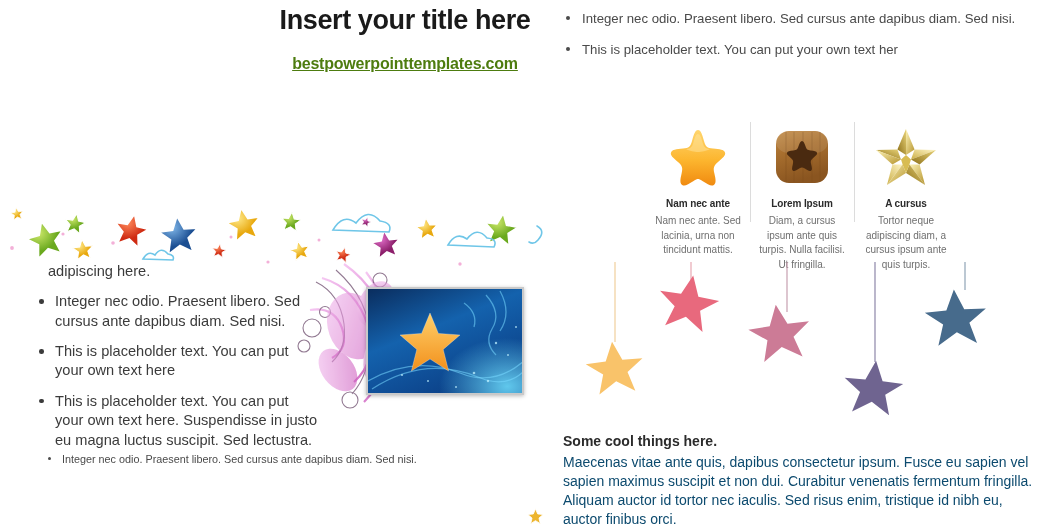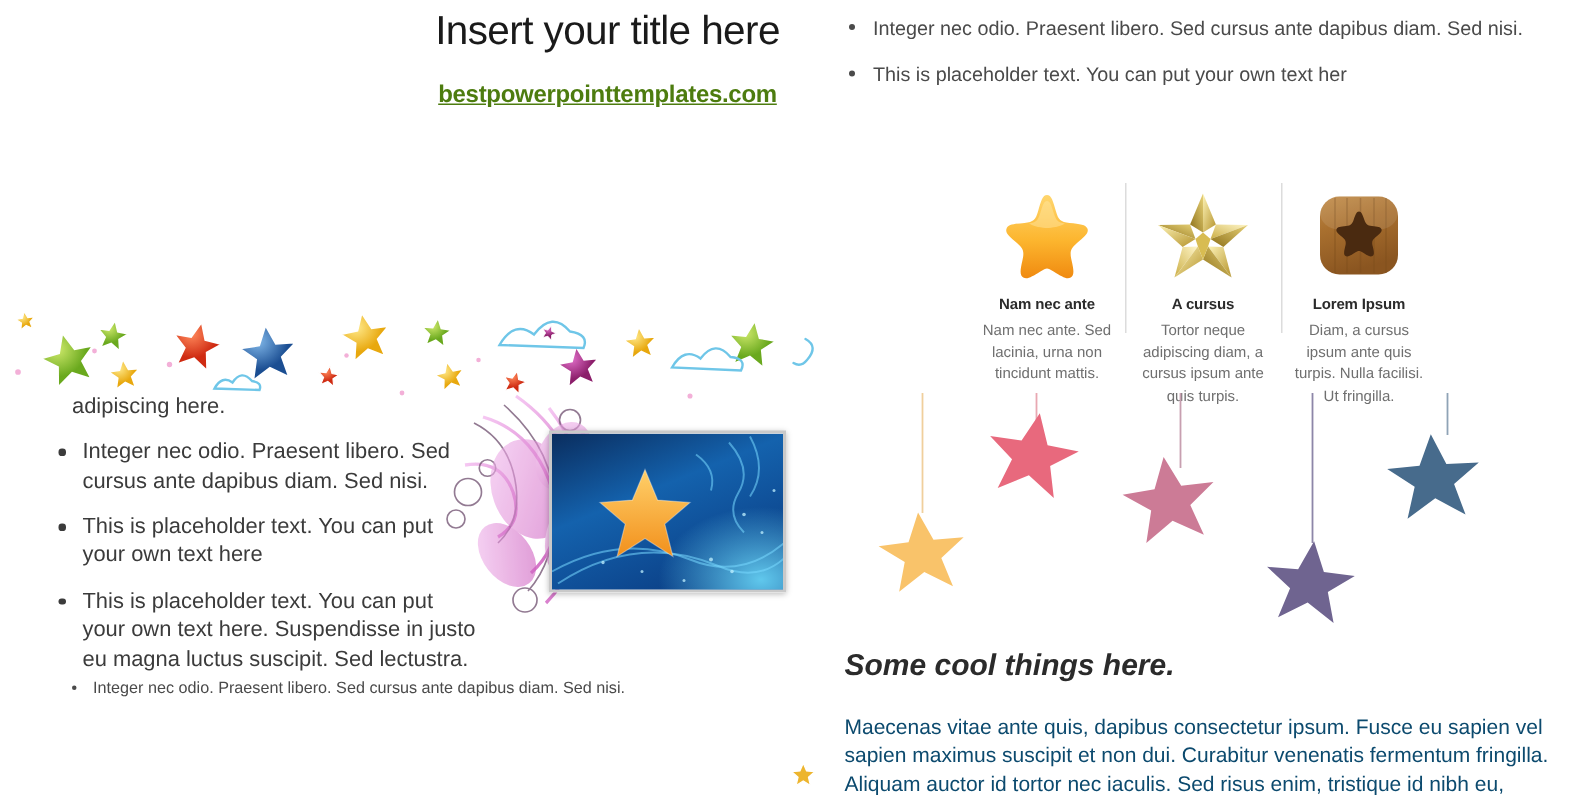--- a/index.html
+++ b/index.html
@@ -3,21 +3,21 @@
 <meta charset="utf-8">
 <style>
   html,body{margin:0;padding:0;background:#fff;}
   body{width:1060px;height:530px;overflow:hidden;
        font-family:"Liberation Sans","DejaVu Sans",sans-serif;
        color:#3b3b3b;-webkit-font-smoothing:antialiased;}
   .slide{position:relative;width:1060px;height:530px;background:#ffffff;}
 
   
   .title-block{position:absolute;left:250px;top:6px;width:310px;text-align:center;}
-  .main-title{font-size:27px;font-weight:normal;color:#1a1a1a;letter-spacing:-.4px;
+  .main-title{font-size:27px;font-weight:bold;color:#1a1a1a;letter-spacing:-.4px;
               line-height:1.1;margin:0;}
   .site-link{display:inline-block;margin-top:19px;font-size:16px;font-weight:bold;
              color:#4d7c0f;text-decoration:underline;letter-spacing:-.2px;}
 
   
   .banner{position:absolute;left:0;top:188px;width:545px;height:92px;overflow:hidden;}
   .banner svg{display:block;}
 
   
   .left-body{position:absolute;left:38px;top:262px;width:282px;}
@@ -59,21 +59,21 @@
                         background:#dcdcdc;}
   .feat-ico{height:66px;display:flex;align-items:center;justify-content:center;}
   .feat-h{font-size:10px;font-weight:bold;color:#2b2b2b;margin:8px 0 5px;letter-spacing:-.1px;}
   .feat-p{font-size:10px;line-height:1.45;color:#6f6f6f;margin:0;}
 
   
   .hang{position:absolute;left:560px;top:262px;width:500px;height:176px;}
 
   
   .right-foot{position:absolute;left:563px;top:433px;width:482px;}
-  .rf-head{font-size:20px;font-weight:bold;color:#2b2b2b;margin:0 0 19px;font-style:italic;}
+  .rf-head{font-size:14px;font-weight:bold;color:#2b2b2b;margin:0 0 4px;}
   .rf-body{font-size:14px;line-height:1.36;color:#0c4a6e;margin:0;}
 </style>
 </head>
 <body>
 
 <div class="slide">
 
   <div class="title-block">
     <div class="main-title">Insert your title here</div>
     <a class="site-link">bestpowerpointtemplates.com</a>
@@ -258,56 +258,20 @@
                    C59,28.4 56,30.6 51,35 C46.8,38.7 46,40.6 47.4,46.6 C48.8,52.6 49.4,56.4 46.8,58
                    C44.2,59.6 41,57.4 35.4,54 C31,51.4 31,51.4 26.6,54 C21,57.4 17.8,59.6 15.2,58
                    C12.6,56.4 13.2,52.6 14.6,46.6 C16,40.6 15.2,38.7 11,35 C6,30.6 3,28.4 4,25.5
                    C5,22.6 9,22.3 16,21.6 C22,21 23.4,19.6 25,14 C27,7 28,3 31,3 Z" fill="url(#fo)"></path>
           <path d="M31,7 C33,7 34,10 35.6,15.4 C37,20 38.4,21.4 43,22 C40,24 34,25 31,25 C28,25 22,24 19,22
                    C23.6,21.4 25,20 26.4,15.4 C28,10 29,7 31,7 Z" fill="#ffe8a8" opacity=".45"></path>
         </svg>
       </div>
       <div class="feat-h">Nam nec ante</div>
       <p class="feat-p">Nam nec ante. Sed lacinia, urna non tincidunt mattis.</p>
-    </div>
-
-    <div class="feat">
-      <div class="feat-ico">
-        <svg width="66" height="62" viewBox="0 0 66 62">
-          <defs>
-            <linearGradient id="gd1" x1="0" y1="0" x2="1" y2="1">
-              <stop offset="0%" stop-color="#fdf3b6"></stop>
-                <stop offset="100%" stop-color="#b5932c"></stop>
-            </linearGradient>
-            <linearGradient id="gd2" x1="1" y1="0" x2="0" y2="1">
-              <stop offset="0%" stop-color="#e8d277"></stop>
-                <stop offset="100%" stop-color="#8c6f18"></stop>
-            </linearGradient>
-            <linearGradient id="gd3" x1="0" y1="1" x2="1" y2="0">
-              <stop offset="0%" stop-color="#cbae45"></stop>
-                <stop offset="100%" stop-color="#fff6c9"></stop>
-            </linearGradient>
-          </defs>
-          <g>
-            <path d="M33,3 L41.6,23.6 L33,29 Z" fill="url(#gd1)"></path>
-            <path d="M33,3 L24.4,23.6 L33,29 Z" fill="url(#gd2)"></path>
-            <path d="M63,24 L41.6,23.6 L38,33.4 Z" fill="url(#gd3)"></path>
-            <path d="M63,24 L46.6,38.6 L38,33.4 Z" fill="url(#gd2)"></path>
-            <path d="M3,24 L24.4,23.6 L28,33.4 Z" fill="url(#gd2)"></path>
-            <path d="M3,24 L19.4,38.6 L28,33.4 Z" fill="url(#gd1)"></path>
-            <path d="M52,59 L46.6,38.6 L36.4,38.4 Z" fill="url(#gd1)"></path>
-            <path d="M52,59 L33,47 L36.4,38.4 Z" fill="url(#gd2)"></path>
-            <path d="M14,59 L19.4,38.6 L29.6,38.4 Z" fill="url(#gd3)"></path>
-            <path d="M14,59 L33,47 L29.6,38.4 Z" fill="url(#gd1)"></path>
-            <path d="M33,29 L38,33.4 L36.4,38.4 L33,47 L29.6,38.4 L28,33.4 Z" fill="#d8bc52"></path>
-          </g>
-        </svg>
-      </div>
-      <div class="feat-h">A cursus</div>
-      <p class="feat-p">Tortor neque adipiscing diam, a cursus ipsum ante quis turpis.</p>
     </div>
 
     <div class="feat">
       <div class="feat-ico">
         <svg width="56" height="56" viewBox="0 0 56 56">
           <defs>
             <linearGradient id="wood" x1="0" y1="0" x2="0.3" y2="1">
               <stop offset="0%" stop-color="#c08a46"></stop>
                 <stop offset="40%" stop-color="#a9702f"></stop>
               <stop offset="100%" stop-color="#8a5520"></stop>
@@ -328,20 +292,56 @@
                    C35.6,42.6 33.8,41.4 30.8,39.5 C28.4,38 27.6,38 25.2,39.5
                    C22.2,41.4 20.4,42.6 19,41.7 C17.6,40.8 18,38.8 18.8,35.4
                    C19.6,32.1 19.2,31 16.8,29 C14,26.6 12.4,25.4 13,23.8
                    C13.6,22.2 15.6,22 19.4,21.6 C22.6,21.2 23.4,20.4 24.4,17.6
                    C25.6,14.2 26.4,12 28,12 Z" fill="#4a2a10"></path>
         </svg>
       </div>
       <div class="feat-h">Lorem Ipsum</div>
       <p class="feat-p">Diam, a cursus ipsum ante quis turpis. Nulla facilisi. Ut fringilla.</p>
     </div>
+
+    <div class="feat">
+      <div class="feat-ico">
+        <svg width="66" height="62" viewBox="0 0 66 62">
+          <defs>
+            <linearGradient id="gd1" x1="0" y1="0" x2="1" y2="1">
+              <stop offset="0%" stop-color="#fdf3b6"></stop>
+                <stop offset="100%" stop-color="#b5932c"></stop>
+            </linearGradient>
+            <linearGradient id="gd2" x1="1" y1="0" x2="0" y2="1">
+              <stop offset="0%" stop-color="#e8d277"></stop>
+                <stop offset="100%" stop-color="#8c6f18"></stop>
+            </linearGradient>
+            <linearGradient id="gd3" x1="0" y1="1" x2="1" y2="0">
+              <stop offset="0%" stop-color="#cbae45"></stop>
+                <stop offset="100%" stop-color="#fff6c9"></stop>
+            </linearGradient>
+          </defs>
+          <g>
+            <path d="M33,3 L41.6,23.6 L33,29 Z" fill="url(#gd1)"></path>
+            <path d="M33,3 L24.4,23.6 L33,29 Z" fill="url(#gd2)"></path>
+            <path d="M63,24 L41.6,23.6 L38,33.4 Z" fill="url(#gd3)"></path>
+            <path d="M63,24 L46.6,38.6 L38,33.4 Z" fill="url(#gd2)"></path>
+            <path d="M3,24 L24.4,23.6 L28,33.4 Z" fill="url(#gd2)"></path>
+            <path d="M3,24 L19.4,38.6 L28,33.4 Z" fill="url(#gd1)"></path>
+            <path d="M52,59 L46.6,38.6 L36.4,38.4 Z" fill="url(#gd1)"></path>
+            <path d="M52,59 L33,47 L36.4,38.4 Z" fill="url(#gd2)"></path>
+            <path d="M14,59 L19.4,38.6 L29.6,38.4 Z" fill="url(#gd3)"></path>
+            <path d="M14,59 L33,47 L29.6,38.4 Z" fill="url(#gd1)"></path>
+            <path d="M33,29 L38,33.4 L36.4,38.4 L33,47 L29.6,38.4 L28,33.4 Z" fill="#d8bc52"></path>
+          </g>
+        </svg>
+      </div>
+      <div class="feat-h">A cursus</div>
+      <p class="feat-p">Tortor neque adipiscing diam, a cursus ipsum ante quis turpis.</p>
+    </div>
   </div>
 
   <div class="hang">
     <svg width="500" height="176" viewBox="0 0 500 176">
       <defs>
         <g id="hs">
             <path d="M0,-30 L8.8,-9.9 L30,-9.3 L12.9,3.5 L19,24 L0,12 L-19,24 L-12.9,3.5 L-30,-9.3 L-8.8,-9.9 Z"></path>
           </g>
       </defs>
       <g stroke-width="1.2">

